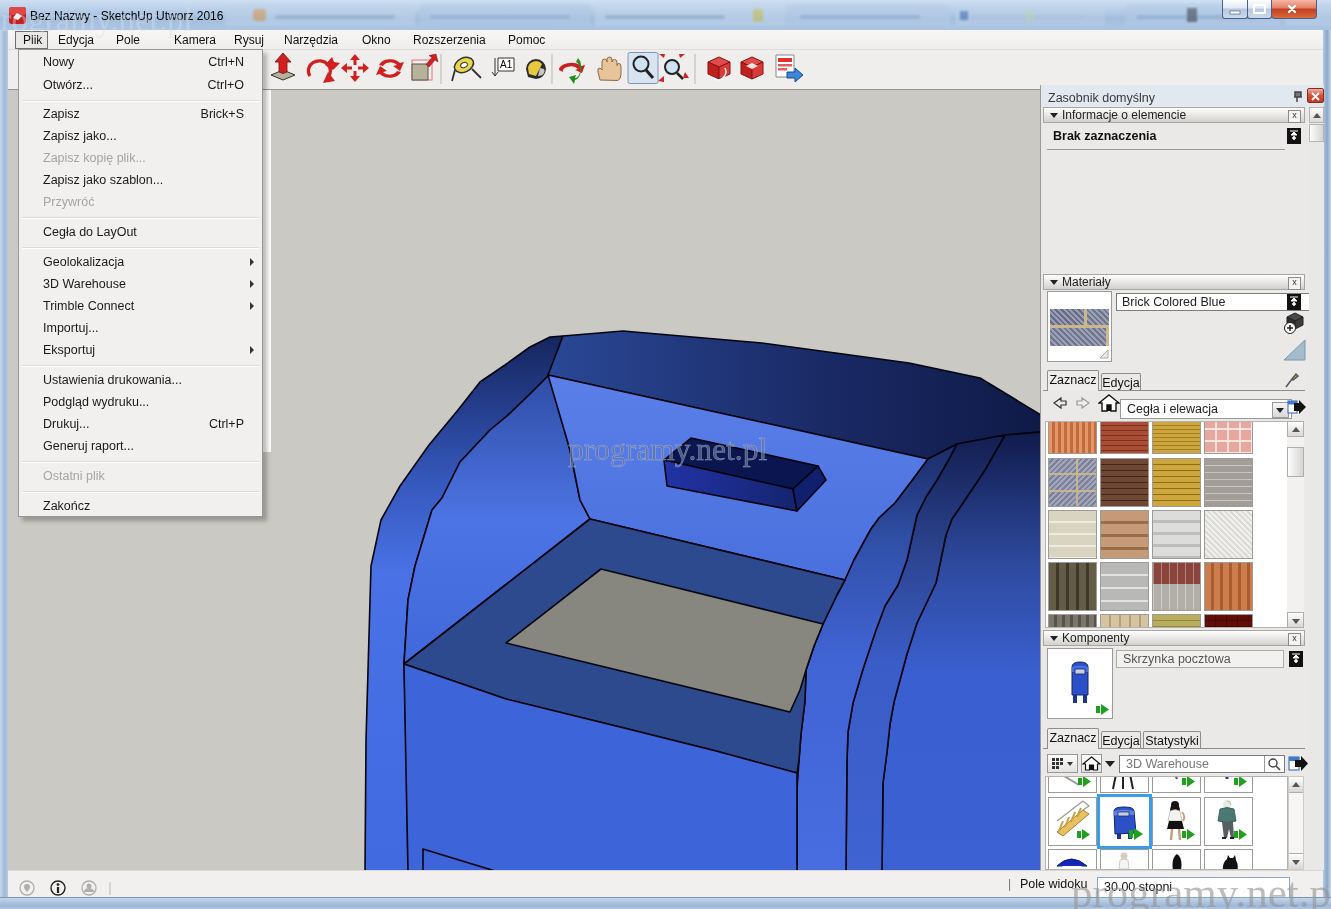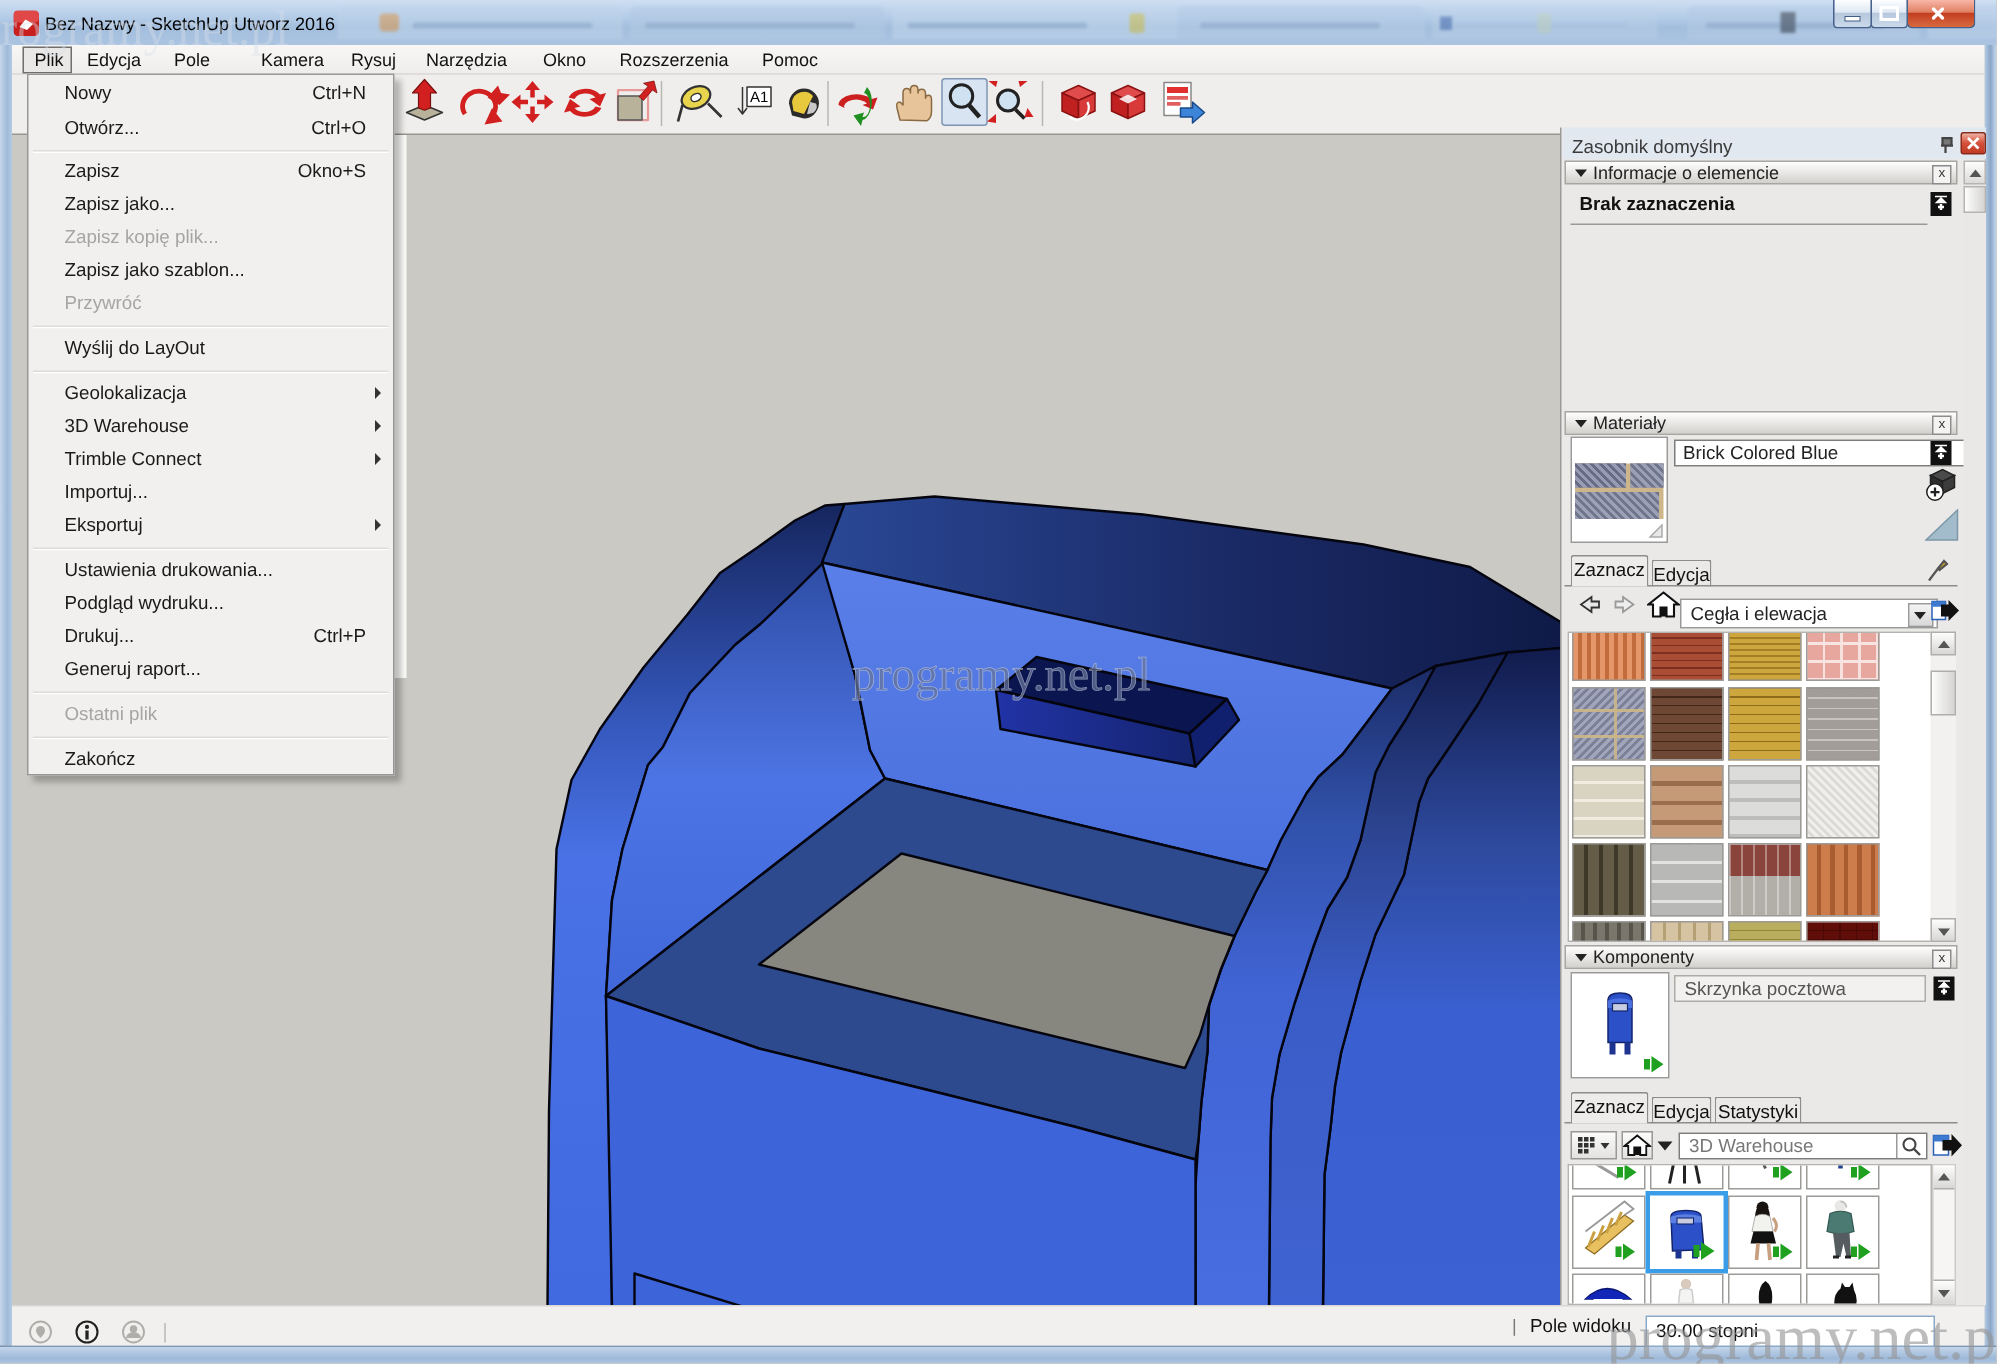--- a/index.html
+++ b/index.html
@@ -555,27 +555,27 @@
 </div>
 <div class="wm" style="left:-16px;top:2px;font-size:33px;color:rgba(215,222,232,0.42);">programy.net.pl</div>
 <div class="wm" style="left:1071px;top:868px;font-size:43px;color:rgba(148,148,150,0.62);">programy.net.pl</div>
 <div class="abs" id="filemenu">
  <div class="fm" style="top:2px;">Nowy</div>
     <div class="fmk" style="top:2px;">Ctrl+N</div>
  <div class="fm" style="top:25px;">Otwórz...</div>
     <div class="fmk" style="top:25px;">Ctrl+O</div>
  <div class="fmsep" style="top:50px;"></div>
  <div class="fm" style="top:54px;">Zapisz</div>
-    <div class="fmk" style="top:54px;">Okno+S</div>
+    <div class="fmk" style="top:54px;">Brick+S</div>
  <div class="fm" style="top:76px;">Zapisz jako...</div>
  <div class="fm dis" style="top:98px;">Zapisz kopię plik...</div>
  <div class="fm" style="top:120px;">Zapisz jako szablon...</div>
  <div class="fm dis" style="top:142px;">Przywróć</div>
  <div class="fmsep" style="top:167px;"></div>
- <div class="fm" style="top:172px;">Wyślij do LayOut</div>
+ <div class="fm" style="top:172px;">Cegła do LayOut</div>
  <div class="fmsep" style="top:197px;"></div>
  <div class="fm" style="top:202px;">Geolokalizacja</div>
     <div class="subarr" style="top:208px;"></div>
  <div class="fm" style="top:224px;">3D Warehouse</div>
     <div class="subarr" style="top:230px;"></div>
  <div class="fm" style="top:246px;">Trimble Connect</div>
     <div class="subarr" style="top:252px;"></div>
  <div class="fm" style="top:268px;">Importuj...</div>
  <div class="fm" style="top:290px;">Eksportuj</div>
     <div class="subarr" style="top:296px;"></div>

